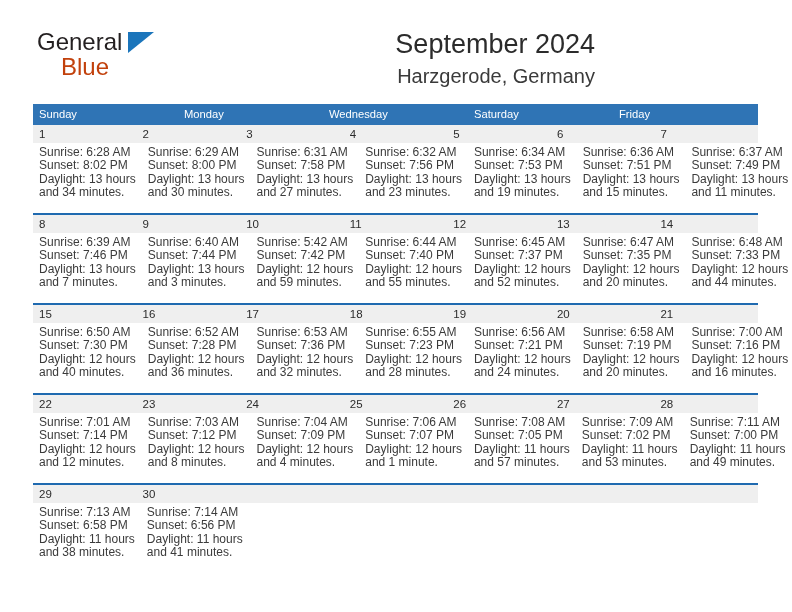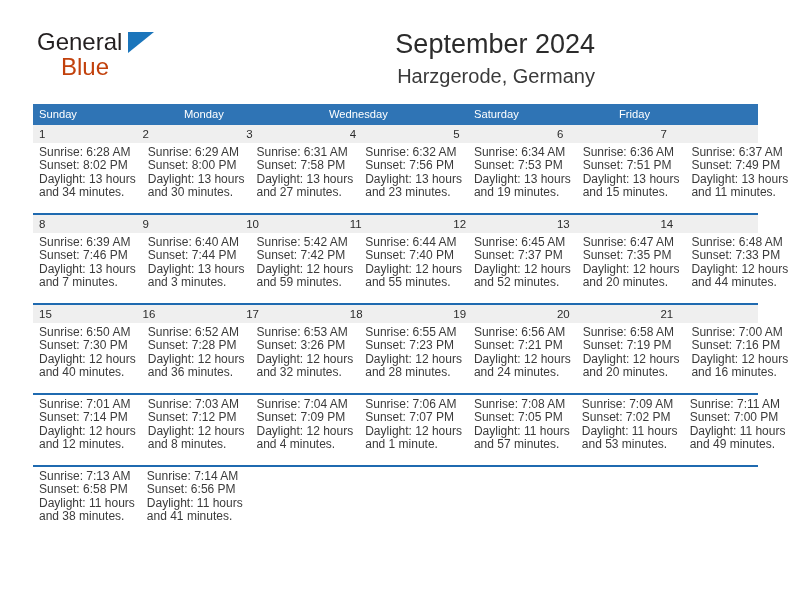--- a/index.html
+++ b/index.html
@@ -301,21 +301,21 @@
               <div class="line">and 40 minutes.</div>
             </div>
             <div class="detail-cell">
               <div class="line">Sunrise: 6:52 AM</div>
               <div class="line">Sunset: 7:28 PM</div>
               <div class="line">Daylight: 12 hours</div>
               <div class="line">and 36 minutes.</div>
             </div>
             <div class="detail-cell">
               <div class="line">Sunrise: 6:53 AM</div>
-              <div class="line">Sunset: 3:26 PM</div>
+              <div class="line">Sunset: 7:36 PM</div>
               <div class="line">Daylight: 12 hours</div>
               <div class="line">and 32 minutes.</div>
             </div>
             <div class="detail-cell">
               <div class="line">Sunrise: 6:55 AM</div>
               <div class="line">Sunset: 7:23 PM</div>
               <div class="line">Daylight: 12 hours</div>
               <div class="line">and 28 minutes.</div>
             </div>
             <div class="detail-cell">
@@ -332,20 +332,29 @@
             </div>
             <div class="detail-cell">
               <div class="line">Sunrise: 7:00 AM</div>
               <div class="line">Sunset: 7:16 PM</div>
               <div class="line">Daylight: 12 hours</div>
               <div class="line">and 16 minutes.</div>
             </div>
           </div>
         </div>
         <div class="week-row">
+          <div class="daynum-band">
+            <div class="daynum-cell">22</div>
+            <div class="daynum-cell">23</div>
+            <div class="daynum-cell">24</div>
+            <div class="daynum-cell">25</div>
+            <div class="daynum-cell">26</div>
+            <div class="daynum-cell">27</div>
+            <div class="daynum-cell">28</div>
+          </div>
           <div class="detail-band">
             <div class="detail-cell">
               <div class="line">Sunrise: 7:01 AM</div>
               <div class="line">Sunset: 7:14 PM</div>
               <div class="line">Daylight: 12 hours</div>
               <div class="line">and 12 minutes.</div>
             </div>
             <div class="detail-cell">
               <div class="line">Sunrise: 7:03 AM</div>
               <div class="line">Sunset: 7:12 PM</div>
@@ -378,20 +387,29 @@
             </div>
             <div class="detail-cell">
               <div class="line">Sunrise: 7:11 AM</div>
               <div class="line">Sunset: 7:00 PM</div>
               <div class="line">Daylight: 11 hours</div>
               <div class="line">and 49 minutes.</div>
             </div>
           </div>
         </div>
         <div class="week-row">
+          <div class="daynum-band">
+            <div class="daynum-cell">29</div>
+            <div class="daynum-cell">30</div>
+            <div class="daynum-cell"></div>
+            <div class="daynum-cell"></div>
+            <div class="daynum-cell"></div>
+            <div class="daynum-cell"></div>
+            <div class="daynum-cell"></div>
+          </div>
           <div class="detail-band">
             <div class="detail-cell">
               <div class="line">Sunrise: 7:13 AM</div>
               <div class="line">Sunset: 6:58 PM</div>
               <div class="line">Daylight: 11 hours</div>
               <div class="line">and 38 minutes.</div>
             </div>
             <div class="detail-cell">
               <div class="line">Sunrise: 7:14 AM</div>
               <div class="line">Sunset: 6:56 PM</div>

